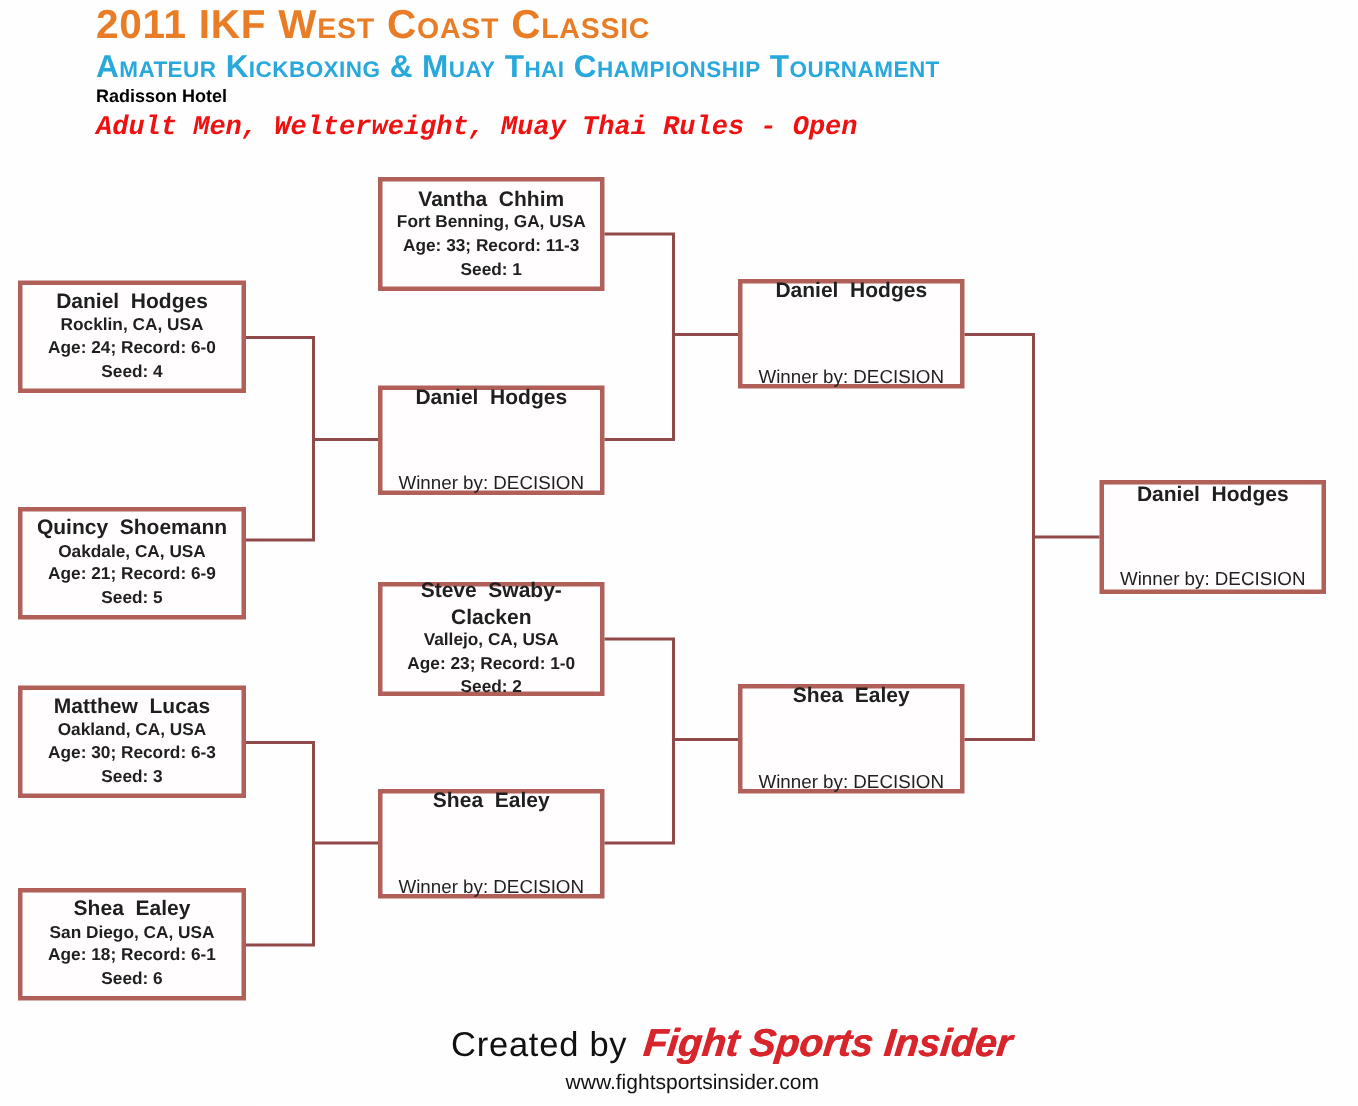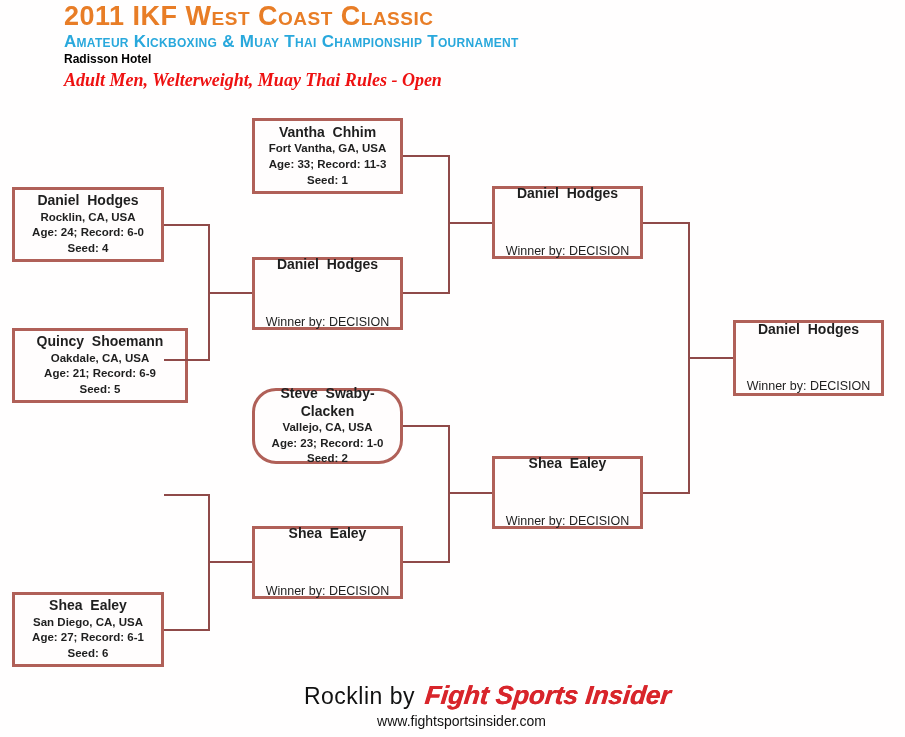--- a/index.html
+++ b/index.html
@@ -28,34 +28,34 @@
   }
   .title{
     margin-top:2px;
     font-size:27px;font-weight:bold;
     font-variant:small-caps;
     letter-spacing:0.5px;
     color:var(--title-orange);
     line-height:1.1;
   }
   .subtitle{
-    font-size:17px;font-weight:bold;
+    font-size:21px;font-weight:bold;
     font-variant:small-caps;
     letter-spacing:0.3px;
     color:var(--subtitle-blue);
     line-height:1.1;
     margin-top:1px;
   }
   .venue,.locdate{
     font-size:12px;font-weight:bold;color:#000;
     line-height:1.15;margin-top:2px;
   }
   .division{
     margin-top:3px;
-    font-family:Liberation Serif, serif;
+    font-family:Liberation Mono, monospace;
     font-style:italic;font-weight:bold;
     font-size:18px;
     color:var(--division-red);
   }
   
   .bbox{
     position:absolute;
     border:3px solid var(--box-border);
     background:#fffdfd;
     display:flex;flex-direction:column;
@@ -118,48 +118,54 @@
     <div class="division">Adult Men, Welterweight, Muay Thai Rules - Open</div>
   </div>
 
   <div class="bbox" style="left:12px;top:187px;width:152px;height:75px;">
     <div class="name">Daniel  Hodges</div>
     <div class="detail">Rocklin, CA, USA</div>
     <div class="detail">Age: 24; Record: 6-0</div>
     <div class="detail">Seed: 4</div>
   </div>
 
-  <div class="bbox" style="left:12px;top:328px;width:176px;height:75px;">
+  <div class="bbox" style="left:12px;top:338px;width:152px;height:75px;">
     <div class="name">Quincy  Shoemann</div>
     <div class="detail">Oakdale, CA, USA</div>
     <div class="detail">Age: 21; Record: 6-9</div>
     <div class="detail">Seed: 5</div>
   </div>
 
+  <div class="bbox" style="left:12px;top:457px;width:152px;height:75px;">
+    <div class="name">Matthew  Lucas</div>
+    <div class="detail">Oakland, CA, USA</div>
+    <div class="detail">Age: 30; Record: 6-3</div>
+    <div class="detail">Seed: 3</div>
+  </div>
 
   <div class="bbox" style="left:12px;top:592px;width:152px;height:75px;">
     <div class="name">Shea  Ealey</div>
     <div class="detail">San Diego, CA, USA</div>
-    <div class="detail">Age: 27; Record: 6-1</div>
+    <div class="detail">Age: 18; Record: 6-1</div>
     <div class="detail">Seed: 6</div>
   </div>
 
   <div class="bbox" style="left:252px;top:118px;width:151px;height:76px;">
     <div class="name">Vantha  Chhim</div>
-    <div class="detail">Fort Vantha, GA, USA</div>
+    <div class="detail">Fort Benning, GA, USA</div>
     <div class="detail">Age: 33; Record: 11-3</div>
     <div class="detail">Seed: 1</div>
   </div>
 
   <div class="bbox" style="left:252px;top:257px;width:151px;height:73px;">
     <div class="name">Daniel  Hodges</div>
     <div class="result">Winner by: DECISION</div>
   </div>
 
-  <div class="bbox" style="left:252px;top:388px;width:151px;height:76px;border-radius:24px;">
+  <div class="bbox" style="left:252px;top:388px;width:151px;height:76px;">
     <div class="name">Steve  Swaby-Clacken</div>
     <div class="detail">Vallejo, CA, USA</div>
     <div class="detail">Age: 23; Record: 1-0</div>
     <div class="detail">Seed: 2</div>
   </div>
 
   <div class="bbox" style="left:252px;top:526px;width:151px;height:73px;">
     <div class="name">Shea  Ealey</div>
     <div class="result">Winner by: DECISION</div>
   </div>
@@ -199,19 +205,19 @@
   <div class="vl" style="left:448px;top:425px;height:138px;"></div>
   <div class="hl" style="left:448px;top:492px;width:44px;"></div>
 
   <div class="hl" style="left:643px;top:222px;width:45px;"></div>
   <div class="hl" style="left:643px;top:492px;width:45px;"></div>
   <div class="vl" style="left:688px;top:222px;height:272px;"></div>
   <div class="hl" style="left:688px;top:357px;width:45px;"></div>
 
   <div class="footer">
     <div class="createdline">
-      <span class="created-by">Rocklin by</span>
+      <span class="created-by">Created by</span>
       <span class="fsi-logo">Fight Sports Insider</span>
     </div>
     <div class="site-url">www.fightsportsinsider.com</div>
   </div>
 
 </div>
 
 </body></html>

